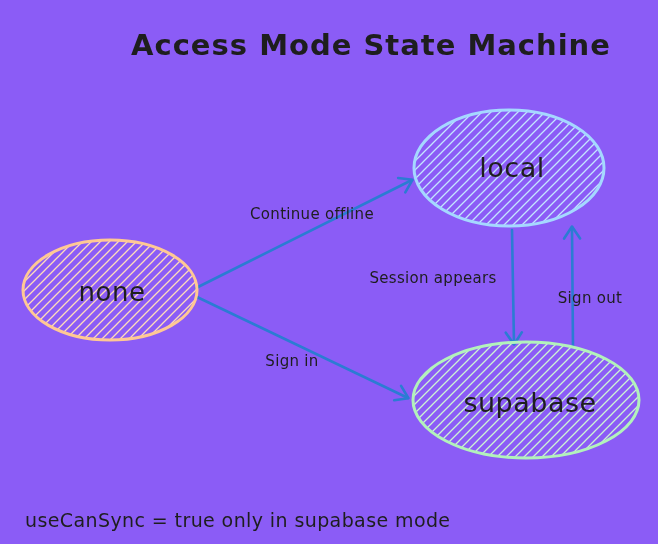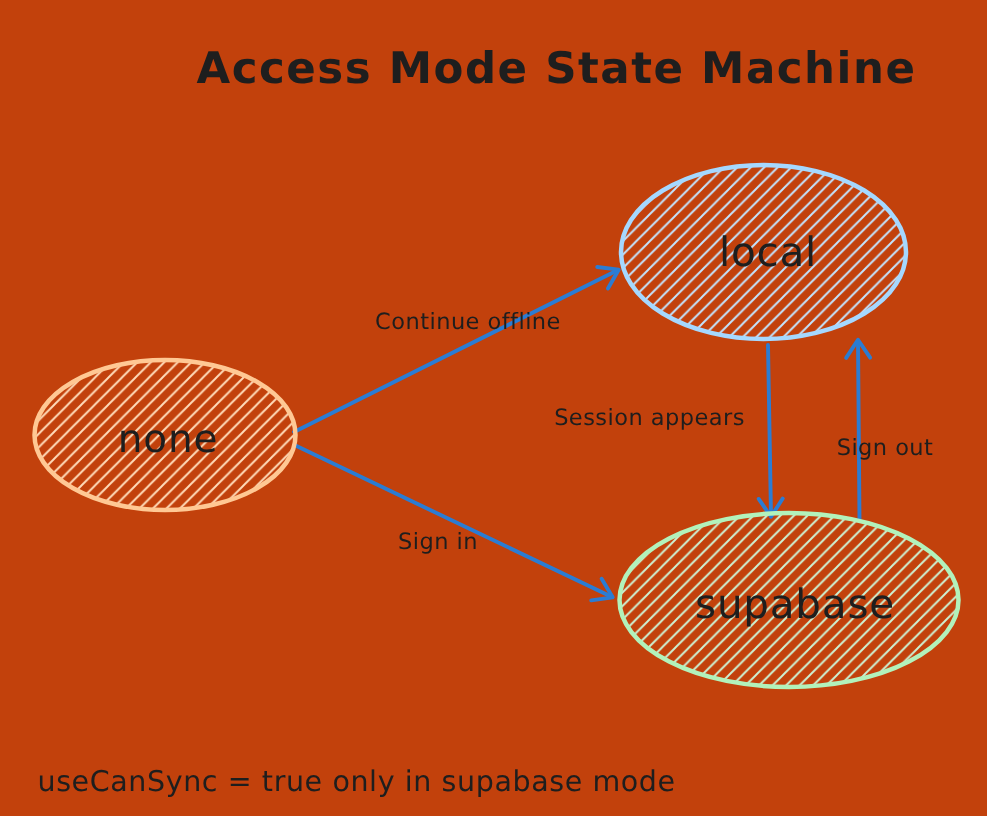--- a/index.html
+++ b/index.html
@@ -8,21 +8,21 @@
     background: #ffffff;
     width: 658px;
     height: 544px;
     overflow: hidden;
     font-family: "DejaVu Sans", "Liberation Sans", sans-serif;
   }
   .stage {
     position: relative;
     width: 658px;
     height: 544px;
-    background: #c2410c;
+    background: #8b5cf6;
   }
   svg { display: block; }
   text {
     font-family: "DejaVu Sans", "Liberation Sans", sans-serif;
   }
   .diagram-title {
     font-size: 29px;
     font-weight: 600;
     letter-spacing: 1px;
   }

